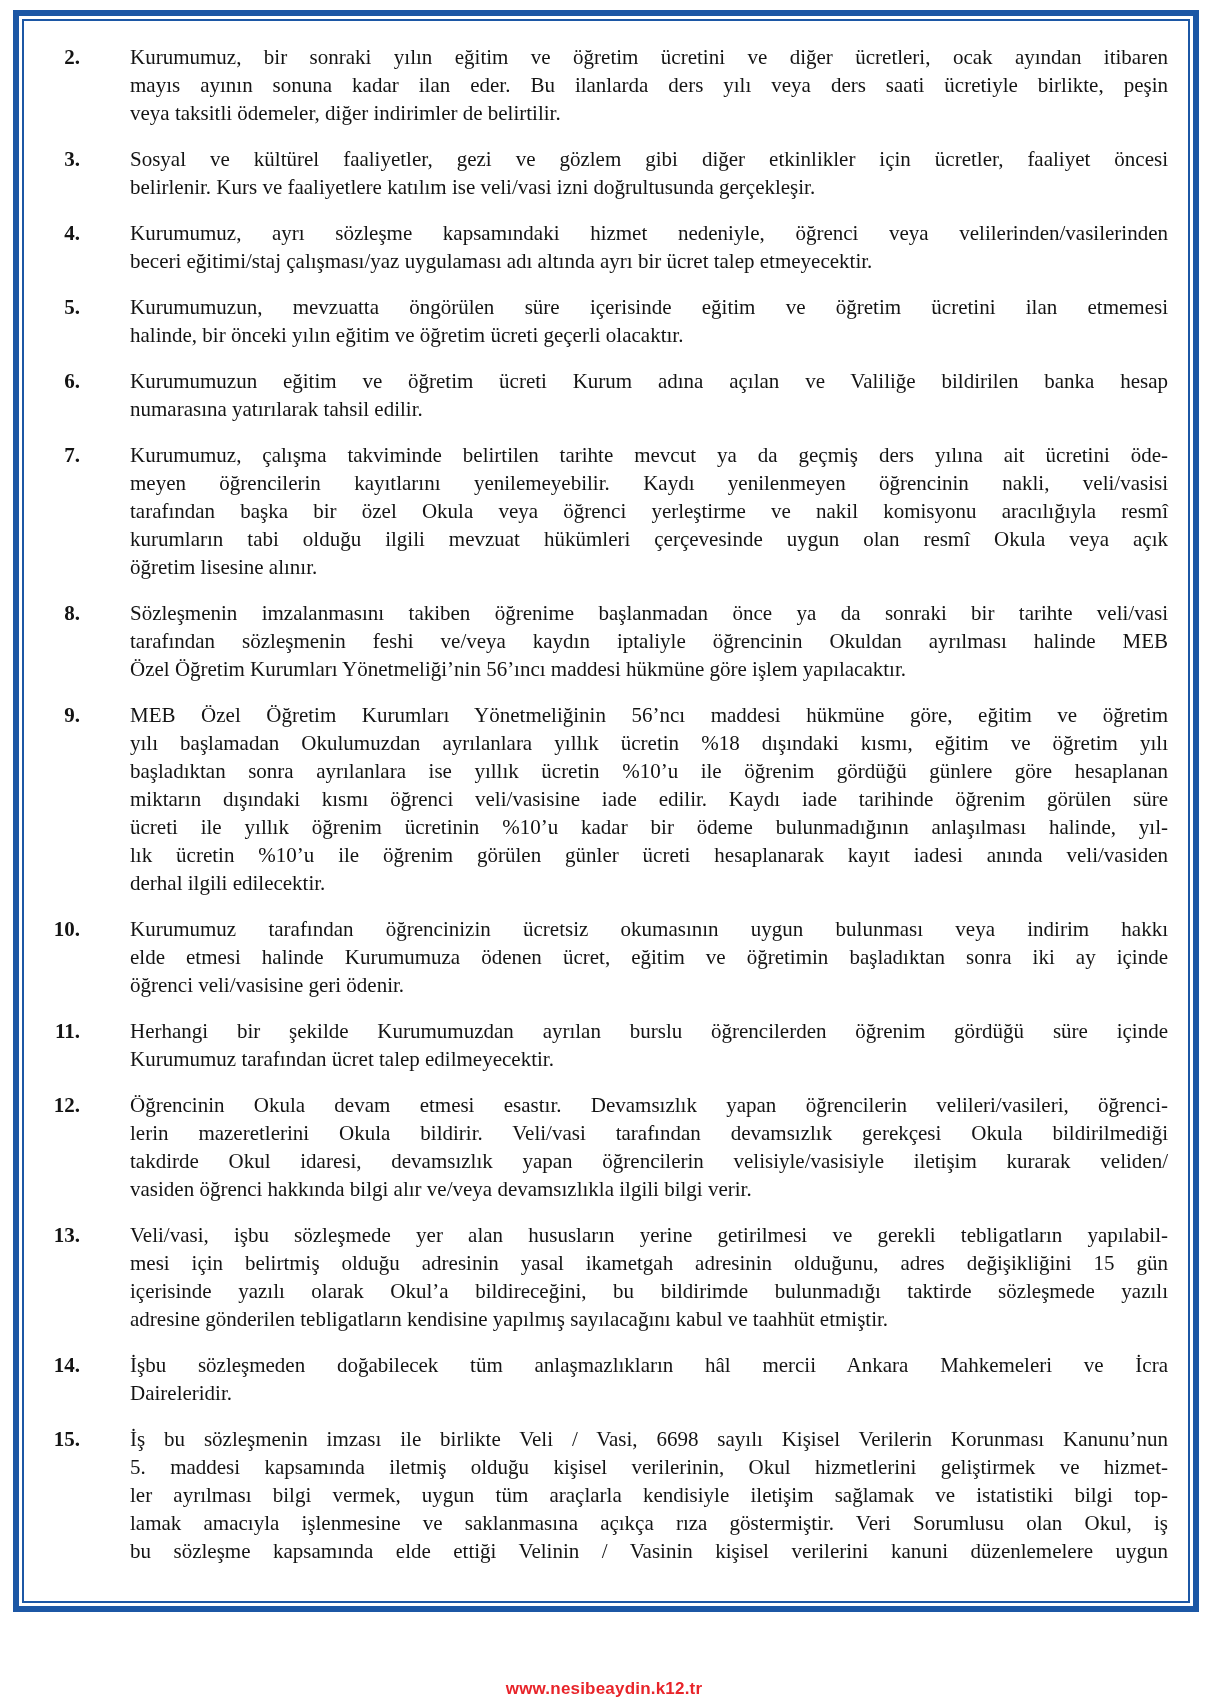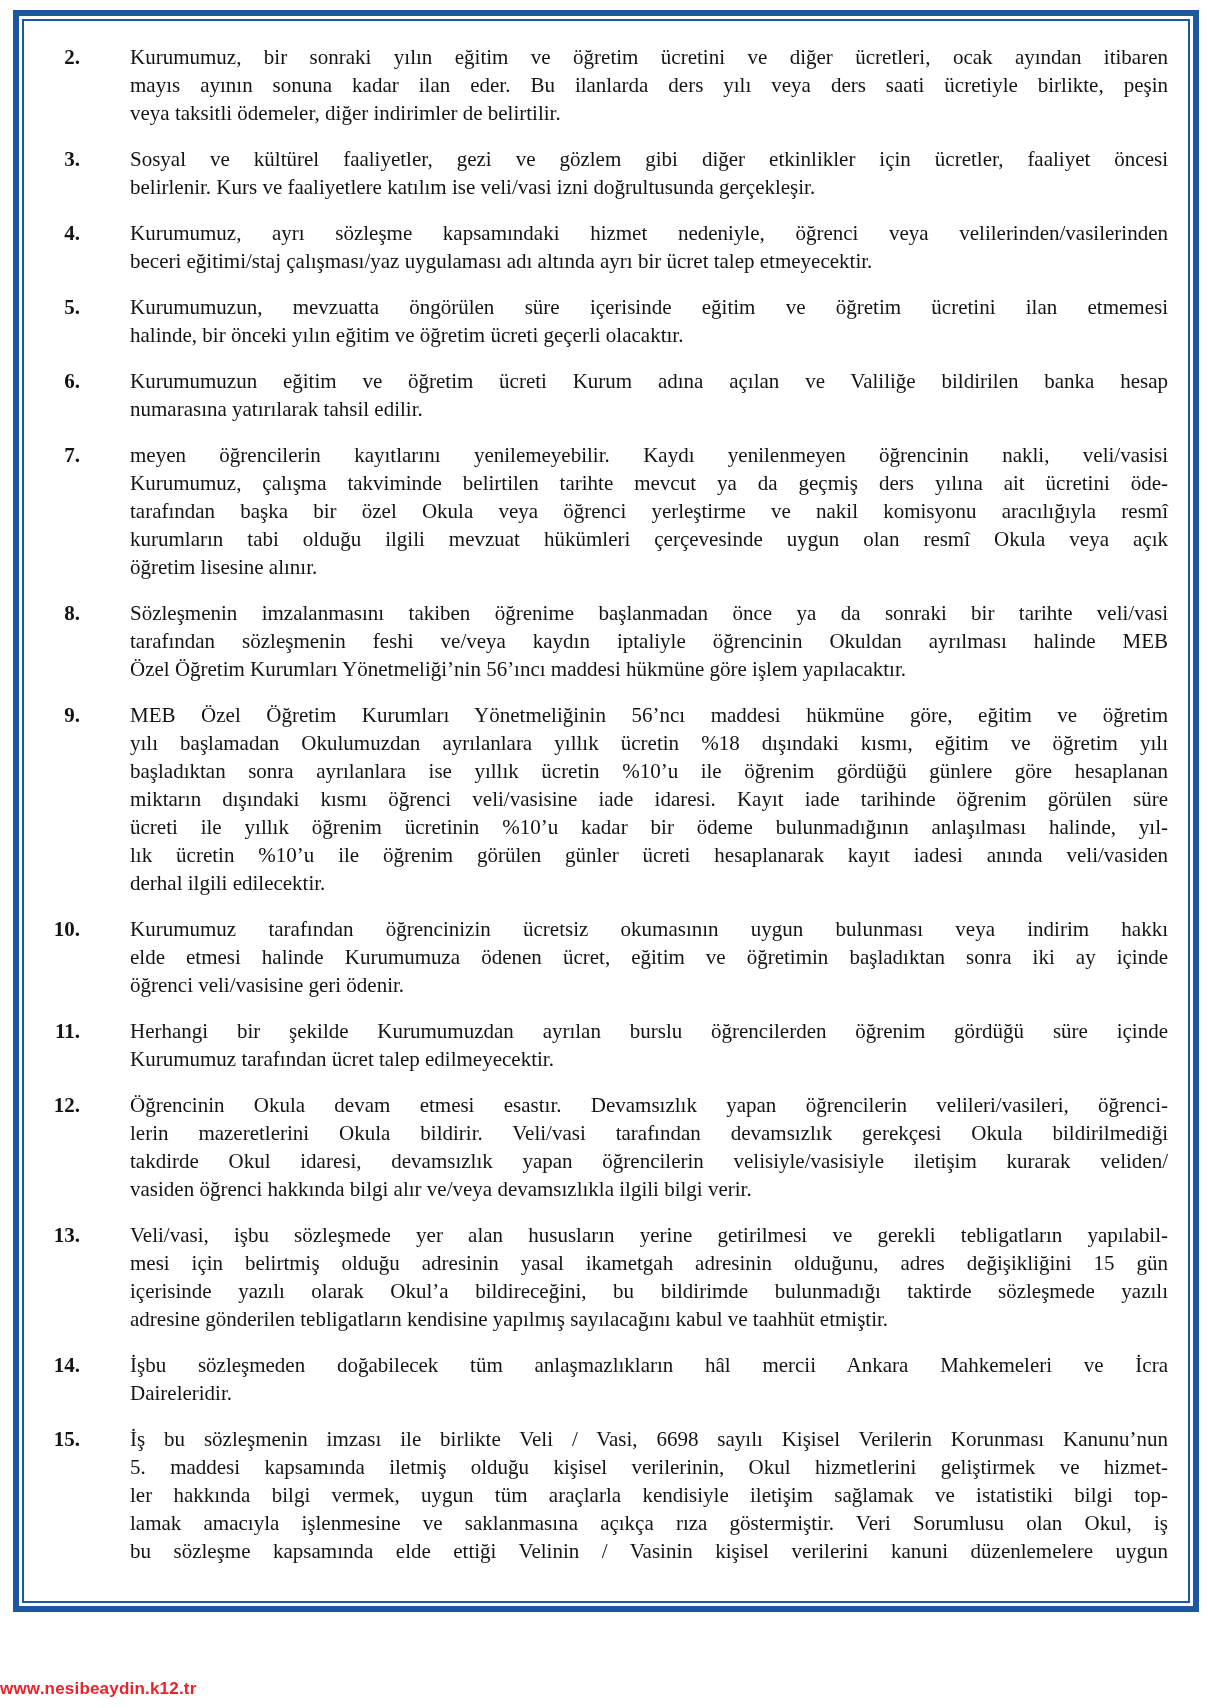--- a/index.html
+++ b/index.html
@@ -62,20 +62,21 @@
   }
   .line.last {
     text-align: left;
     text-align-last: left;
   }
   .footer {
     position: absolute;
     left: 0;
     right: 0;
     bottom: 9px;
+    text-align: center;
     font-family: "Liberation Sans", sans-serif;
     font-weight: bold;
     font-size: 17px;
     color: var(--footer-red, #e8242a);
     letter-spacing: 0.2px;
   }
 </style>
 </head>
 <body>
 
@@ -115,42 +116,42 @@
           <div class="item">
             <span class="num">6.</span>
             <div class="txt">
               <div class="line">Kurumumuzun eğitim ve öğretim ücreti Kurum adına açılan ve Valiliğe bildirilen banka hesap</div>
               <div class="line last">numarasına yatırılarak tahsil edilir.</div>
             </div>
           </div>
           <div class="item">
             <span class="num">7.</span>
             <div class="txt">
+              <div class="line">Kurumumuz, çalışma takviminde belirtilen tarihte mevcut ya da geçmiş ders yılına ait ücretini öde-</div>
               <div class="line">meyen öğrencilerin kayıtlarını yenilemeyebilir. Kaydı yenilenmeyen öğrencinin nakli, veli/vasisi</div>
-              <div class="line">Kurumumuz, çalışma takviminde belirtilen tarihte mevcut ya da geçmiş ders yılına ait ücretini öde-</div>
               <div class="line">tarafından başka bir özel Okula veya öğrenci yerleştirme ve nakil komisyonu aracılığıyla resmî</div>
               <div class="line">kurumların tabi olduğu ilgili mevzuat hükümleri çerçevesinde uygun olan resmî Okula veya açık</div>
               <div class="line last">öğretim lisesine alınır.</div>
             </div>
           </div>
           <div class="item">
             <span class="num">8.</span>
             <div class="txt">
               <div class="line">Sözleşmenin imzalanmasını takiben öğrenime başlanmadan önce ya da sonraki bir tarihte veli/vasi</div>
               <div class="line">tarafından sözleşmenin feshi ve/veya kaydın iptaliyle öğrencinin Okuldan ayrılması halinde MEB</div>
               <div class="line last">Özel Öğretim Kurumları Yönetmeliği’nin 56’ıncı maddesi hükmüne göre işlem yapılacaktır.</div>
             </div>
           </div>
           <div class="item">
             <span class="num">9.</span>
             <div class="txt">
               <div class="line">MEB Özel Öğretim Kurumları Yönetmeliğinin 56’ncı maddesi hükmüne göre, eğitim ve öğretim</div>
               <div class="line">yılı başlamadan Okulumuzdan ayrılanlara yıllık ücretin %18 dışındaki kısmı, eğitim ve öğretim yılı</div>
               <div class="line">başladıktan sonra ayrılanlara ise yıllık ücretin %10’u ile öğrenim gördüğü günlere göre hesaplanan</div>
-              <div class="line">miktarın dışındaki kısmı öğrenci veli/vasisine iade idaresi. Kayıt iade tarihinde öğrenim görülen süre</div>
+              <div class="line">miktarın dışındaki kısmı öğrenci veli/vasisine iade edilir. Kaydı iade tarihinde öğrenim görülen süre</div>
               <div class="line">ücreti ile yıllık öğrenim ücretinin %10’u kadar bir ödeme bulunmadığının anlaşılması halinde, yıl-</div>
               <div class="line">lık ücretin %10’u ile öğrenim görülen günler ücreti hesaplanarak kayıt iadesi anında veli/vasiden</div>
               <div class="line last">derhal ilgili edilecektir.</div>
             </div>
           </div>
           <div class="item">
             <span class="num">10.</span>
             <div class="txt">
               <div class="line">Kurumumuz tarafından öğrencinizin ücretsiz okumasının uygun bulunması veya indirim hakkı</div>
               <div class="line">elde etmesi halinde Kurumumuza ödenen ücret, eğitim ve öğretimin başladıktan sonra iki ay içinde</div>
@@ -187,21 +188,21 @@
             <div class="txt">
               <div class="line">İşbu sözleşmeden doğabilecek tüm anlaşmazlıkların hâl mercii Ankara Mahkemeleri ve İcra</div>
               <div class="line last">Daireleridir.</div>
             </div>
           </div>
           <div class="item">
             <span class="num">15.</span>
             <div class="txt">
               <div class="line">İş bu sözleşmenin imzası ile birlikte Veli / Vasi, 6698 sayılı Kişisel Verilerin Korunması Kanunu’nun</div>
               <div class="line">5. maddesi kapsamında iletmiş olduğu kişisel verilerinin, Okul hizmetlerini geliştirmek ve hizmet-</div>
-              <div class="line">ler hakkında bilgi vermek, uygun tüm araçlarla kendisiyle iletişim sağlamak ve istatistiki bilgi top-</div>
+              <div class="line">ler ayrılması bilgi vermek, uygun tüm araçlarla kendisiyle iletişim sağlamak ve istatistiki bilgi top-</div>
               <div class="line">lamak amacıyla işlenmesine ve saklanmasına açıkça rıza göstermiştir. Veri Sorumlusu olan Okul, iş</div>
               <div class="line">bu sözleşme kapsamında elde ettiği Velinin / Vasinin kişisel verilerini kanuni düzenlemelere uygun</div>
             </div>
           </div>
         </div>
     </div>
   </div>
   <div class="footer">www.nesibeaydin.k12.tr</div>
 </div>
 

